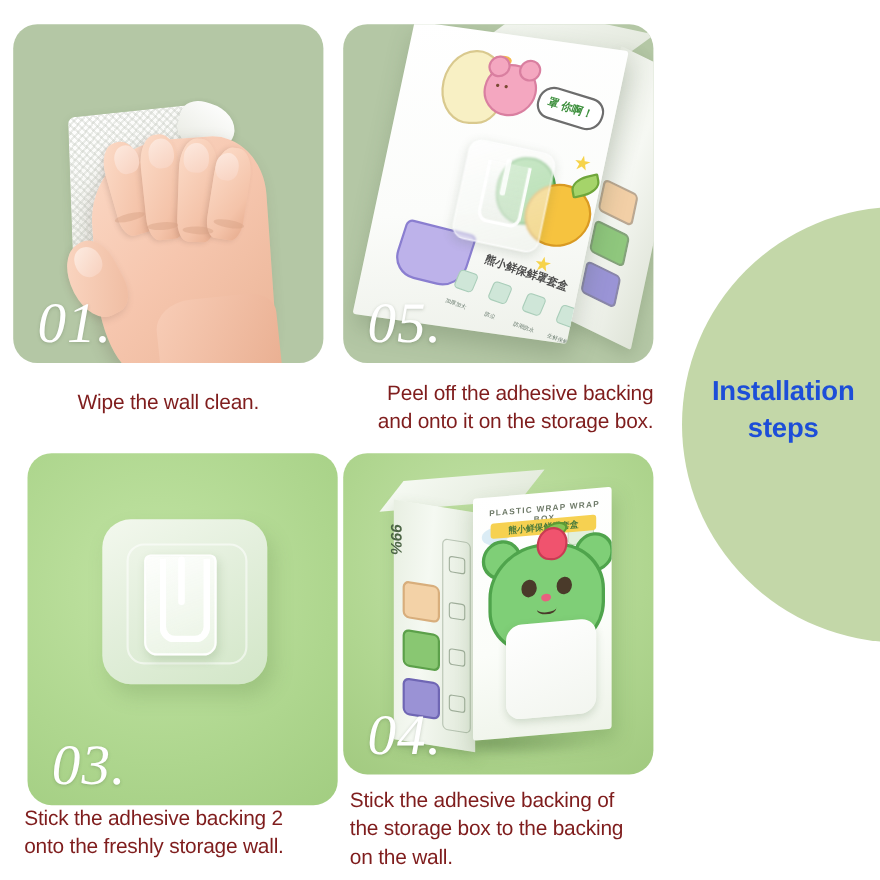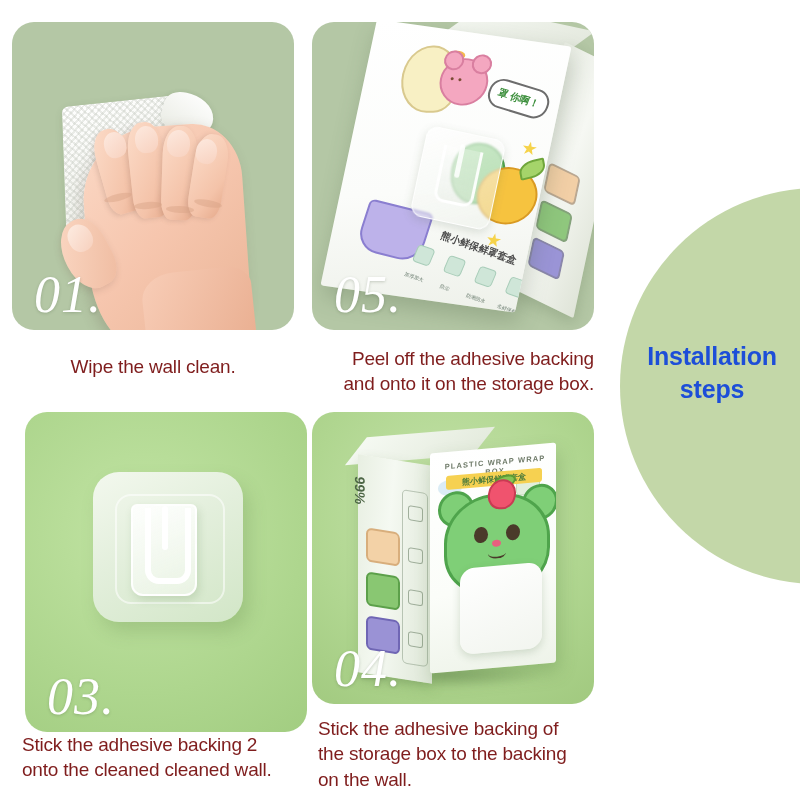--- a/index.html
+++ b/index.html
@@ -607,21 +607,21 @@
 
   <div class="panel panel-3">
     <div class="hook-plate"></div>
     <div class="hook-plate-inner"></div>
     <div class="hook-body"></div>
     <div class="hook-u"></div>
     <div class="step-num">03.</div>
   </div>
   <div class="caption cap-3">
     <div>Stick the adhesive backing 2</div>
-    <div>onto the cleaned cleaned wall.</div>
+    <div>onto the freshly storage wall.</div>
   </div>
 
   <div class="panel panel-4">
     <div class="b4-shadow"></div>
     <div class="box4-top"></div>
     <div class="box4-side">
       <div class="b4-99">99%</div>
       <div class="b4-side-sq s1"></div>
       <div class="b4-side-sq s2"></div>
       <div class="b4-side-sq s3"></div>

